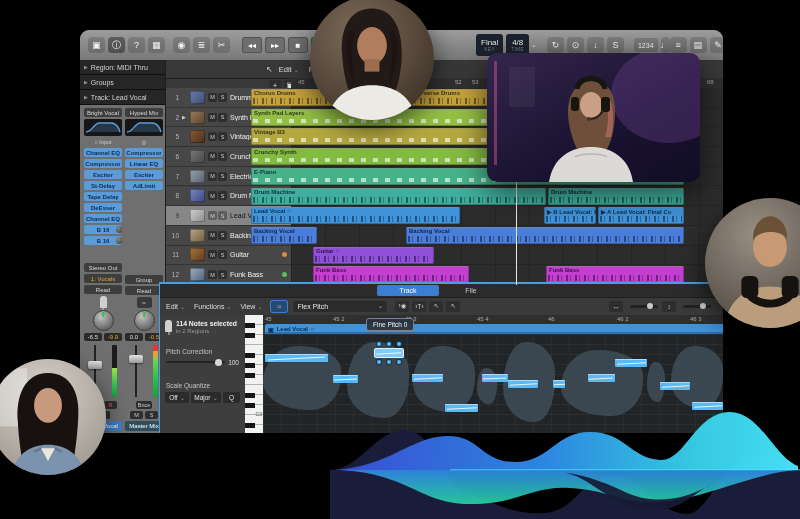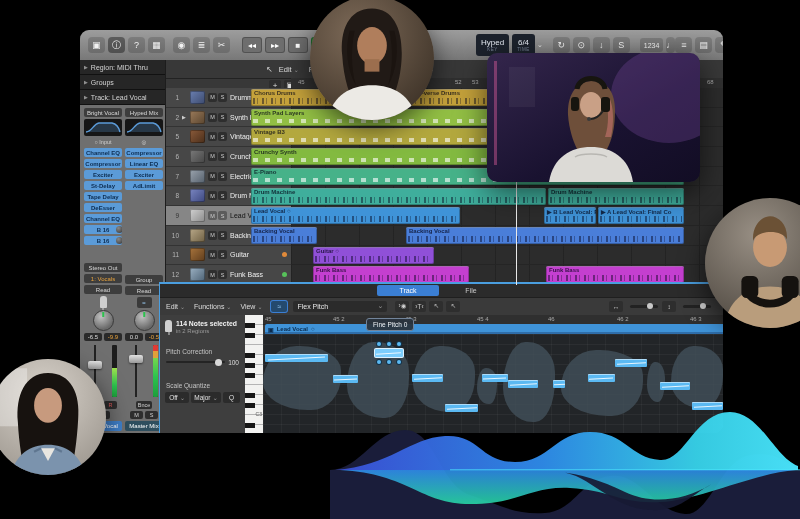--- a/index.html
+++ b/index.html
@@ -202,25 +202,25 @@
           <div class="tpbtn">
             <div class="pbar"></div>
             <div class="pbar"></div>
           </div>
           <div class="tpbtn">
             <div class="recdot"></div>
           </div>
         </div>
       <div style="display:flex;align-items:center;margin-left:96px">
         <div class="lcdbox">
-          <span class="v">Hyped</span>
+          <span class="v">Final</span>
           <span class="c">KEY</span>
         </div>
         <div class="lcdbox">
-          <span class="v">6/4</span>
+          <span class="v">4/8</span>
           <span class="c">TIME</span>
         </div>
         <span class="chev">⌄</span>
       </div>
       <div class="tbgroup" id="tb-modes" style="margin-left:10px">
           <div class="tbbtn">↻</div>
           <div class="tbbtn">⊙</div>
           <div class="tbbtn">↓</div>
           <div class="tbbtn">S</div>
         </div>

